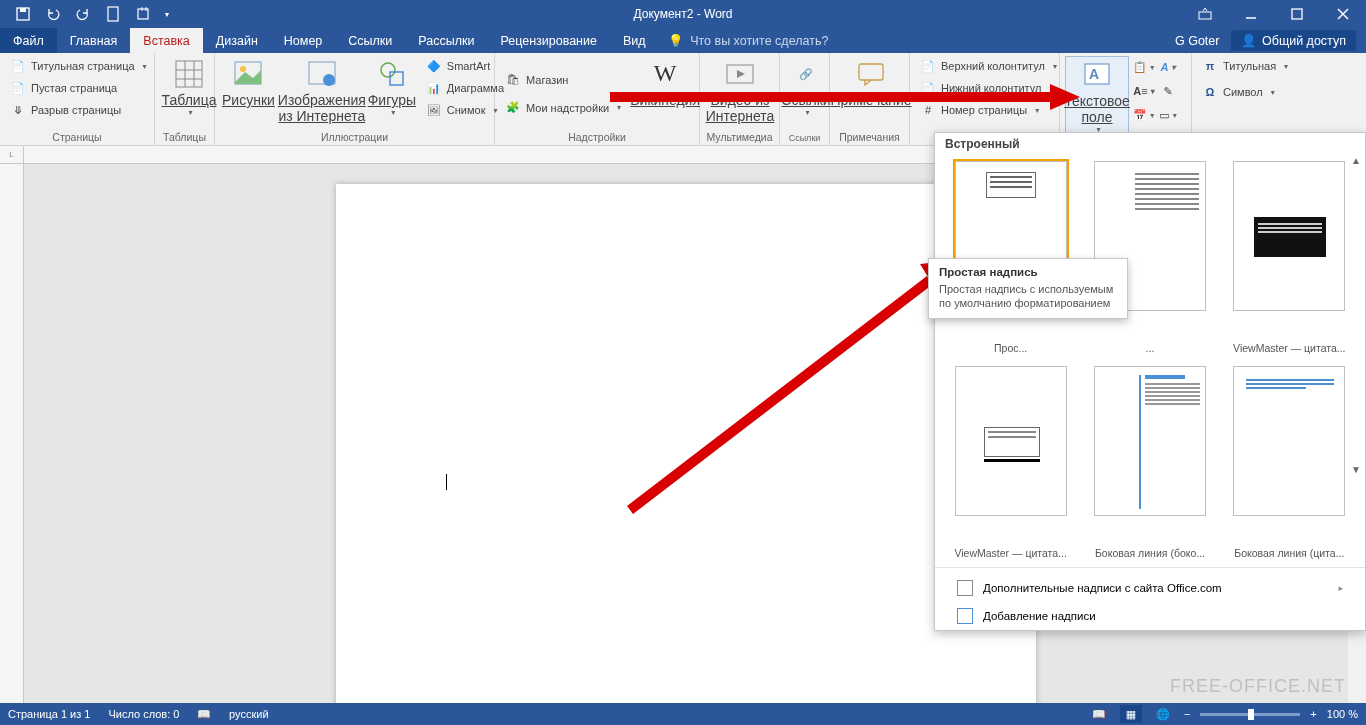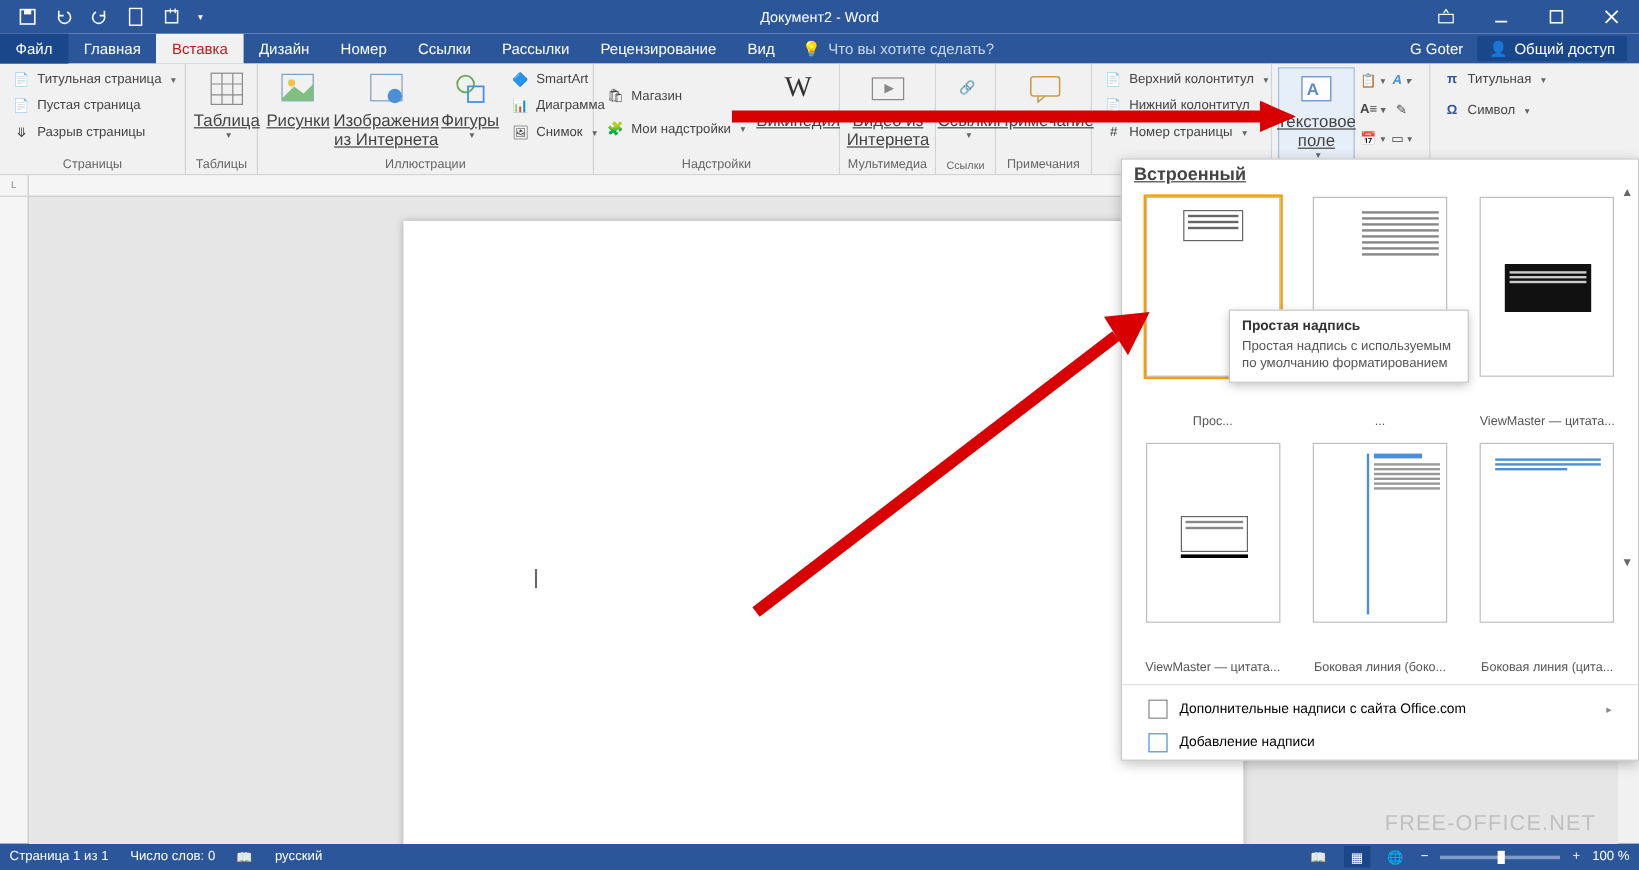--- a/index.html
+++ b/index.html
@@ -42,49 +42,49 @@
 .ruler-h { position: absolute; top: 0; left: 24px; right: 18px; height: 18px; background: #f5f5f5; border-bottom: 1px solid #c8c8c8; font-size: 8px; color: #888; }
 .ruler-v { position: absolute; top: 18px; left: 0; width: 24px; bottom: 0; background: #f5f5f5; border-right: 1px solid #c8c8c8; }
 .ruler-tl { position: absolute; top: 0; left: 0; width: 24px; height: 18px; background: #f5f5f5; border-right: 1px solid #c8c8c8; border-bottom: 1px solid #c8c8c8; display:flex; align-items:center; justify-content:center; font-size:8px; color:#888;}
 .canvas { position: absolute; top: 18px; left: 24px; right: 18px; bottom: 0; overflow: auto; background: #e6e6e6; }
 .page { width: 700px; min-height: 900px; background: #fff; margin: 20px auto; box-shadow: 0 0 6px rgba(0,0,0,0.25); position: relative; }
 .cursor { position: absolute; left: 110px; top: 290px; width: 1px; height: 16px; background: #000; }
 .vscroll { position: absolute; top: 18px; right: 0; width: 18px; bottom: 0; background: #f1f1f1; }
 
 
 .gallery { position: absolute; top: 132px; right: 0; width: 432px; background: #fff; border: 1px solid #c6c6c6; box-shadow: 0 3px 10px rgba(0,0,0,0.25); z-index: 20; font-size: 11.5px; }
-.gallery-header { padding: 4px 10px; font-size: 15px; color: #444; font-weight: 600; text-decoration: underline; }
+.gallery-header { padding: 4px 10px; font-size: 12px; color: #444; font-weight: 600; }
 .thumb-grid { display: grid; grid-template-columns: repeat(3, 1fr); gap: 8px; padding: 4px 10px 0; }
 .thumb { display: flex; flex-direction: column; align-items: center; cursor: pointer; padding: 2px; gap: 28px; }
 .thumb.sel .thumb-page { outline: 2px solid #f2a100; }
 .thumb-page { width: 112px; height: 150px; border: 1px solid #bfbfbf; background: #fff; position: relative; }
 .thumb-label { font-size: 10.5px; color: #555; margin-top: 3px; max-width: 115px; white-space: nowrap; overflow: hidden; text-overflow: ellipsis; }
 .gallery-sep { height: 1px; background: #e2e2e2; margin: 6px 0; }
 .gallery-item { display: flex; align-items: center; gap: 10px; padding: 6px 22px; cursor: pointer; }
 .gallery-item .gi { width: 16px; height: 16px; border: 1px solid #888; display: inline-block; }
 .gallery-item.disabled { color: #aaa; cursor: default; }
 .gallery-scroll { position: absolute; top: 22px; right: 2px; width: 14px; display: flex; flex-direction: column; }
 .gallery-arrow { width: 14px; height: 160px; display: flex; align-items: flex-start; justify-content: center; font-size: 10px; color: #666; }
 
 
-.tooltip { position: absolute; top: 258px; left: 1024px; width: 200px; background: #fff; border: 1px solid #c6c6c6; box-shadow: 0 3px 8px rgba(0,0,0,0.25); padding: 7px 10px; z-index: 30; font-size: 11px; }
+.tooltip { position: absolute; top: 258px; left: 928px; width: 200px; background: #fff; border: 1px solid #c6c6c6; box-shadow: 0 3px 8px rgba(0,0,0,0.25); padding: 7px 10px; z-index: 30; font-size: 11px; }
 .tooltip .tt-title { font-weight: 600; margin-bottom: 4px; font-size: 11.5px; color: #333; }
 .tooltip .tt-body { color: #555; line-height: 1.3; }
 
 
 .arrow1 { position: absolute; z-index: 25; }
 .arrow2 { position: absolute; z-index: 25; }
 
 
 .statusbar { position: absolute; bottom: 0; left: 0; right: 0; height: 22px; background: #2b579a; color: #fff; display: flex; align-items: center; font-size: 11px; padding: 0 8px; gap: 18px; }
 .statusbar .right { margin-left: auto; display: flex; align-items: center; gap: 10px; }
 .status-view { width: 22px; height: 18px; display: flex; align-items: center; justify-content: center; cursor: pointer; }
 .zoom-slider { width: 100px; height: 3px; background: #7f9bc7; position: relative; }
 .zoom-slider .knob { position: absolute; left: 48px; top: -4px; width: 6px; height: 11px; background: #fff; }
-.watermark { position: absolute; right: 36px; bottom: 28px; font-size: 18px; color: rgba(120,120,120,0.35); letter-spacing: 1px; z-index: 2; }
+.watermark { position: absolute; right: 20px; bottom: 28px; font-size: 18px; color: rgba(120,120,120,0.35); letter-spacing: 1px; z-index: 2; }
 
 svg { display: block; }
 </style>
 </head>
 <body>
 
 <div class="titlebar">
   <div class="qat">
     <div class="qat-btn">
         <svg width="16" height="16">

